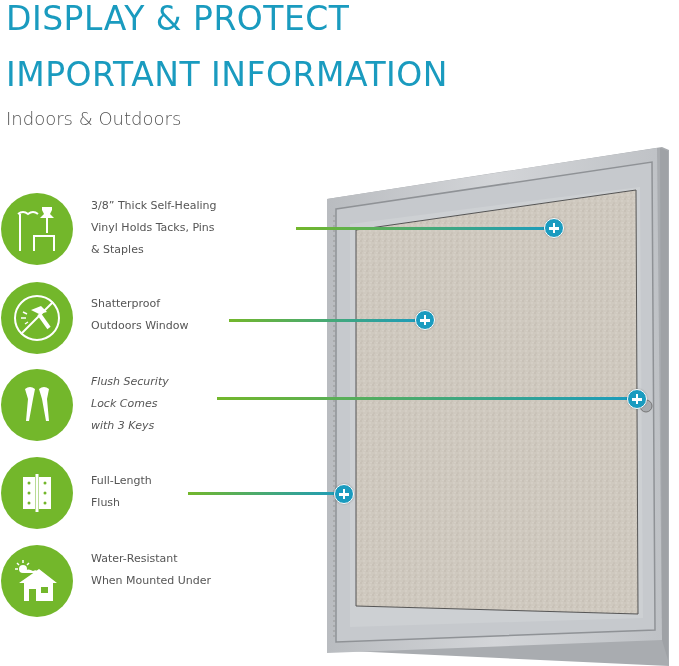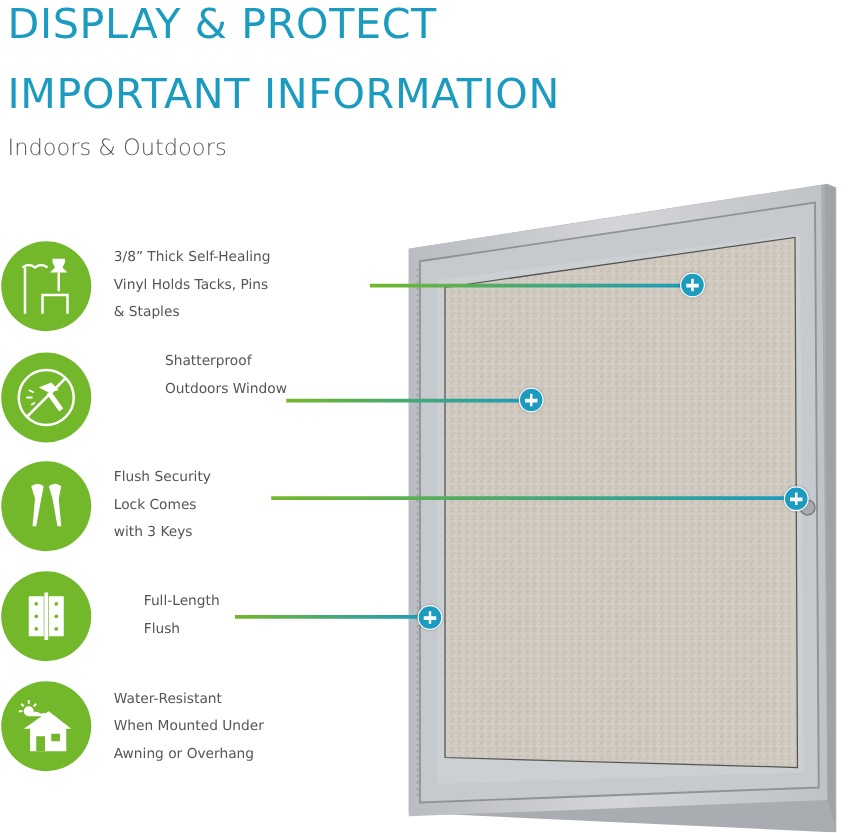--- a/index.html
+++ b/index.html
@@ -91,62 +91,61 @@
 
 <div class="feature-icon" style="top:282px;">
   <svg width="72" height="72" viewBox="0 0 72 72" fill="none" stroke="#fff" stroke-width="2">
     <circle cx="36" cy="36" r="22"></circle>
     <line x1="20" y1="52" x2="52" y2="20"></line>
     <path d="M30 28 l10 -4 l6 6 l-8 2 z" fill="#fff" stroke="none"></path>
     <line x1="38" y1="32" x2="48" y2="46" stroke-width="4"></line>
     <path d="M22 30 l4 2 M20 36 l5 0 M24 42 l3 -2" stroke-width="1.5"></path>
   </svg>
 </div>
-<div class="feature-text" style="top:278px;margin-left:41px;">
+<div class="feature-text" style="top:293px;">
   <div>Shatterproof</div>
   <div>Outdoors Window</div>
 </div>
 
 <div class="feature-icon" style="top:369px;">
   <svg width="72" height="72" viewBox="0 0 72 72" fill="#fff">
     <path d="M24 20 q5 -4 10 0 l-2 10 l-4 22 h-3 l2 -22 z"></path>
     <path d="M38 20 q5 -4 10 0 l-2 10 l2 22 h-3 l-4 -22 z"></path>
   </svg>
 </div>
-<div class="feature-text" style="top:371px;">
+<div class="feature-text" style="top:371px;font-style:italic;">
   <div>Flush Security</div>
   <div>Lock Comes</div>
   <div>with 3 Keys</div>
 </div>
 
 <div class="feature-icon" style="top:457px;">
   <svg width="72" height="72" viewBox="0 0 72 72">
     <rect x="22" y="20" width="12" height="32" fill="#fff"></rect>
     <rect x="38" y="20" width="12" height="32" fill="#fff"></rect>
     <rect x="34.5" y="17" width="3" height="38" fill="#fff"></rect>
     <circle cx="28" cy="26" r="1.5" fill="#73b72b"></circle>
     <circle cx="28" cy="36" r="1.5" fill="#73b72b"></circle>
     <circle cx="28" cy="46" r="1.5" fill="#73b72b"></circle>
     <circle cx="44" cy="26" r="1.5" fill="#73b72b"></circle>
     <circle cx="44" cy="36" r="1.5" fill="#73b72b"></circle>
     <circle cx="44" cy="46" r="1.5" fill="#73b72b"></circle>
   </svg>
 </div>
-<div class="feature-text" style="top:470px;margin-left:24px;">
+<div class="feature-text" style="top:470px;">
   <div>Full-Length</div>
   <div>Flush</div>
 </div>
 
 <div class="feature-icon" style="top:545px;">
   <svg width="72" height="72" viewBox="0 0 72 72">
     <circle cx="22" cy="24" r="4" fill="#fff"></circle>
     <path d="M16 18 l2 2 M22 15 v3 M28 18 l-2 2 M14 24 h3" stroke="#fff" stroke-width="1.5"></path>
     <path d="M22 28 Q26 22 32 26 Q36 24 38 28" fill="#fff"></path>
     <path d="M18 38 L38 24 L56 38 H52 V56 H23 V38 Z" fill="#fff"></path>
     <rect x="28" y="44" width="7" height="12" fill="#73b72b"></rect>
     <rect x="40" y="42" width="7" height="6" fill="#73b72b"></rect>
   </svg>
 </div>
 <div class="feature-text" style="top:548px;">
   <div>Water-Resistant</div>
   <div>When Mounted Under</div>
-  <div>Awning or Overhang</div>
 </div>
 
 </body></html>

